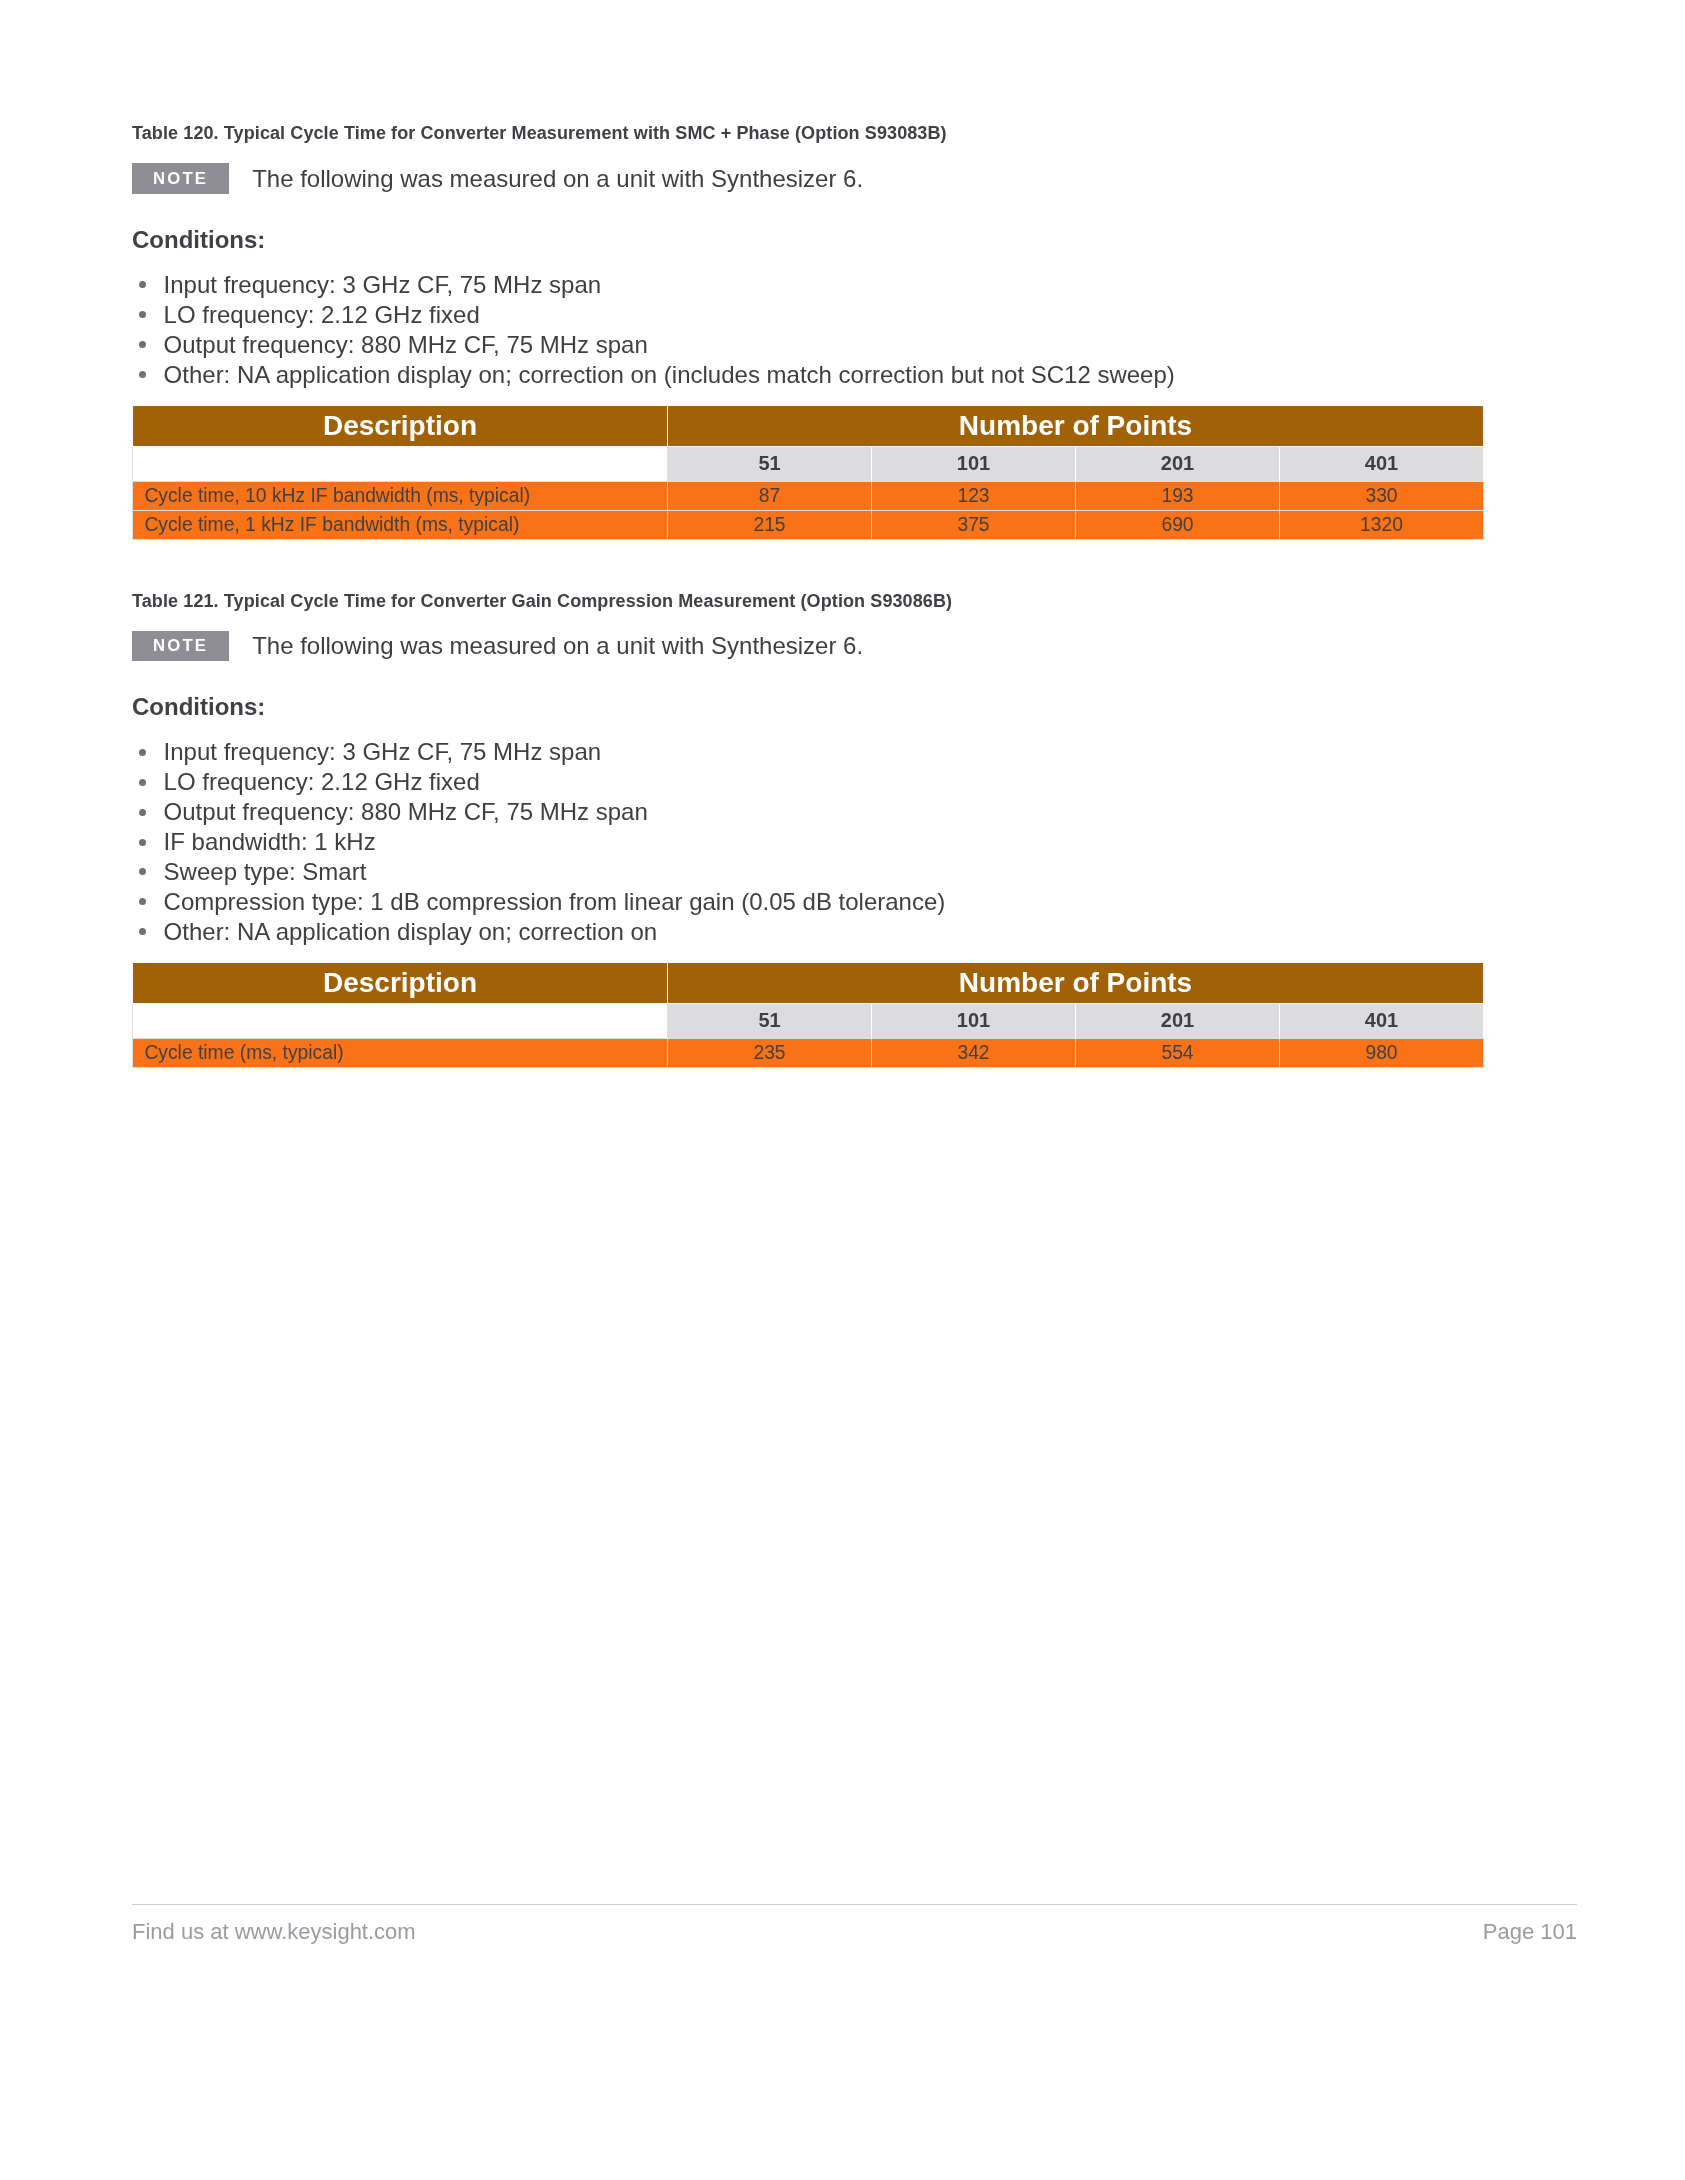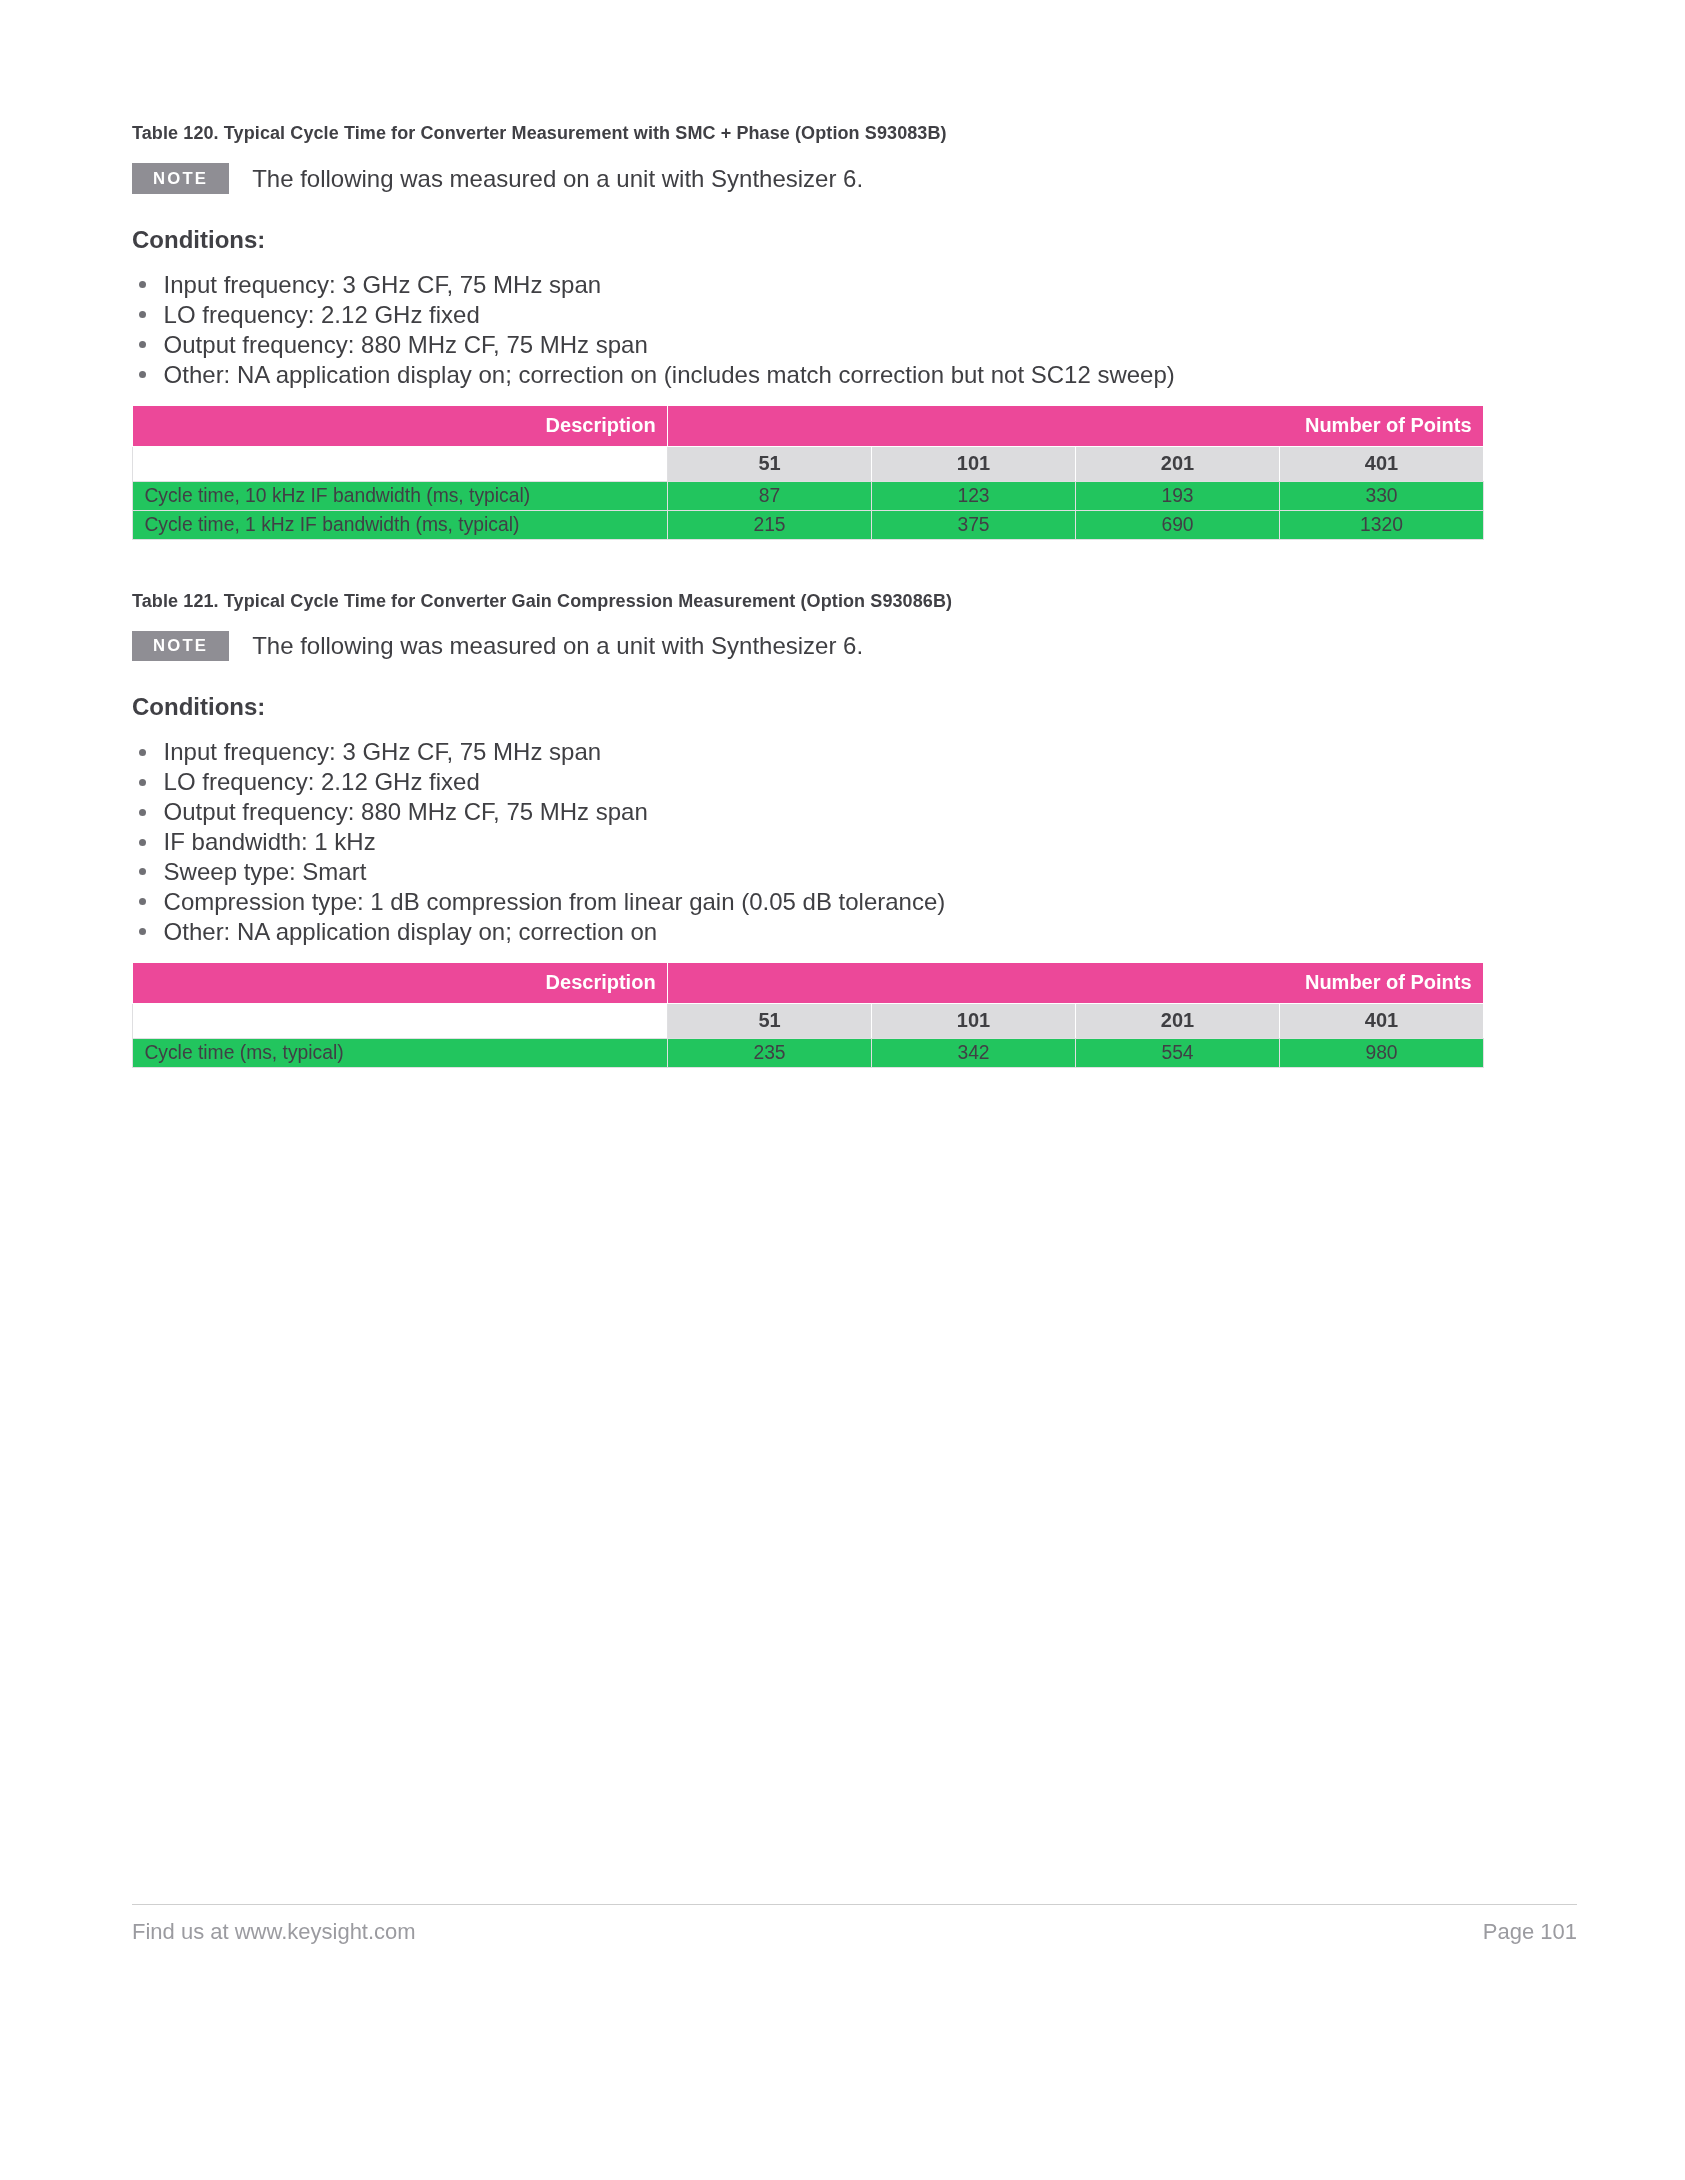--- a/index.html
+++ b/index.html
@@ -79,24 +79,24 @@
     width: 1352px;
     margin-top: 16px;
     font-size: 19.3px;
     color: #404045;
     table-layout: fixed;
   }
   col.c-desc { width: 535px; }
   col.c-num  { width: 204px; }
   th, td { padding: 0 11.4px; }
   tr.hdr th {
-    background: #ec4899;
+    background: #a16207;
     color: #ffffff;
-    text-align: right;
-    font-size: 20px;
+    text-align: center;
+    font-size: 28px;
     font-weight: bold;
     height: 41px;
     border: 1.8px solid #ffffff;
   }
   tr.sub td { height: 35px; }
   td.blank {
     border: 0.9px solid #dfdfe1;
     background: #ffffff;
   }
   td.pt {
@@ -104,21 +104,21 @@
     font-weight: bold;
     text-align: center;
     font-size: 20px;
     color: #3f3f43;
     border: 1.8px solid #ffffff;
     border-bottom: 0.9px solid #dfdfe1;
   }
   tbody td {
     border: 0.9px solid #dfdfe1;
     height: 29px;
-    background: #22c55e;
+    background: #f97316;
   }
   td.lbl { text-align: left; }
   td.val { text-align: center; }
   .sec2 { margin-top: 51px; }
   .footer {
     position: absolute;
     left: 132px;
     top: 1904px;
     width: 1445px;
     border-top: 0.9px solid #cfcfcf;

